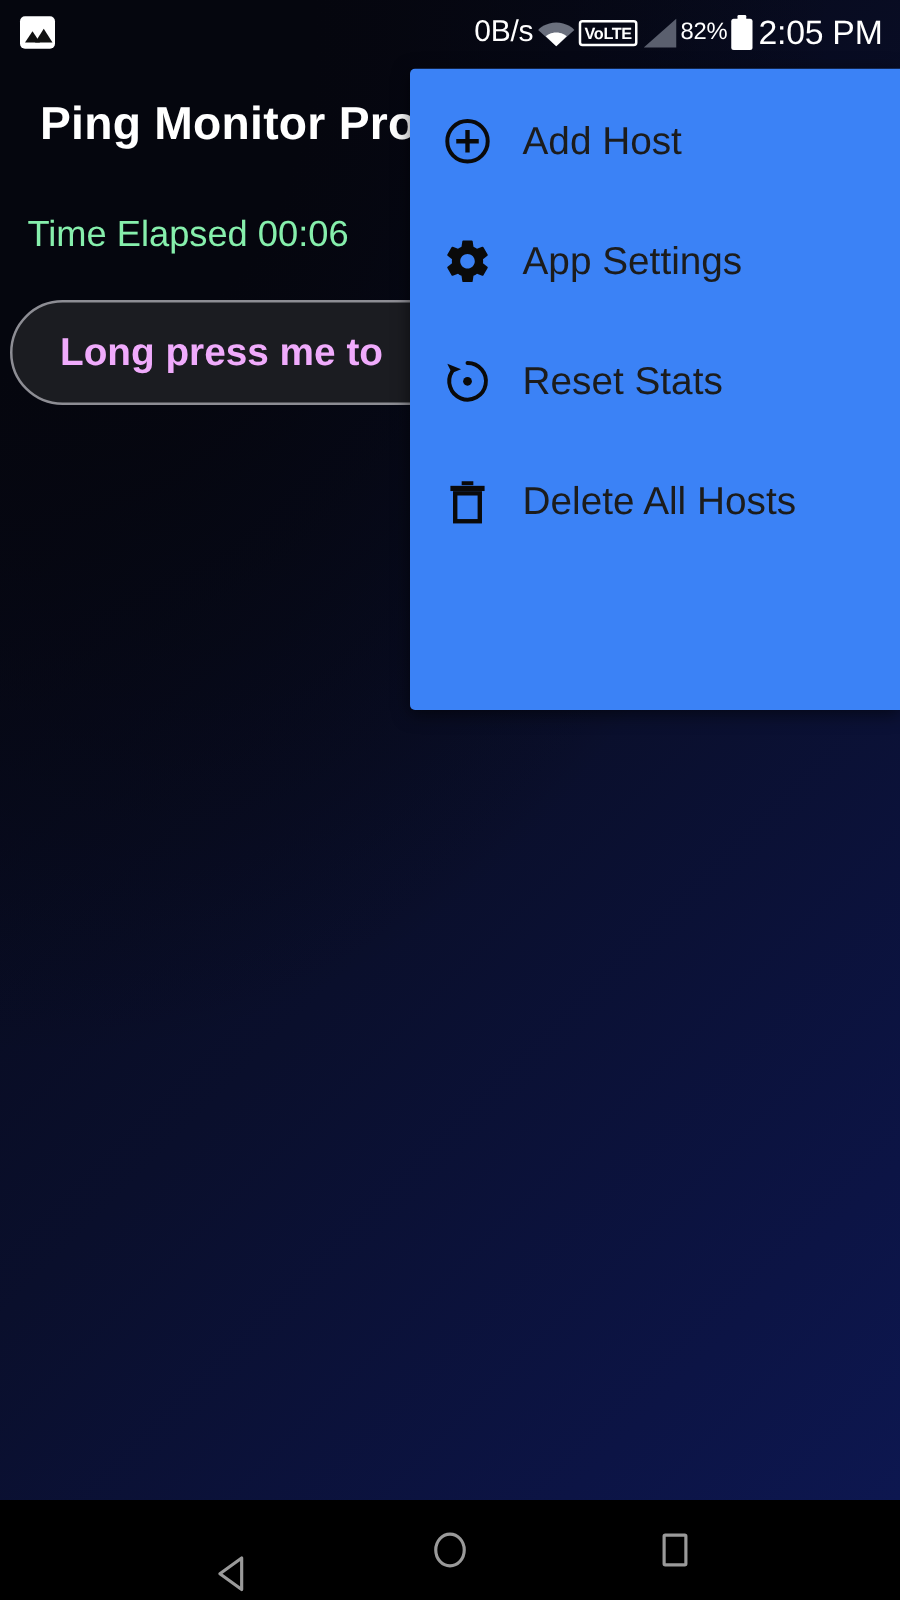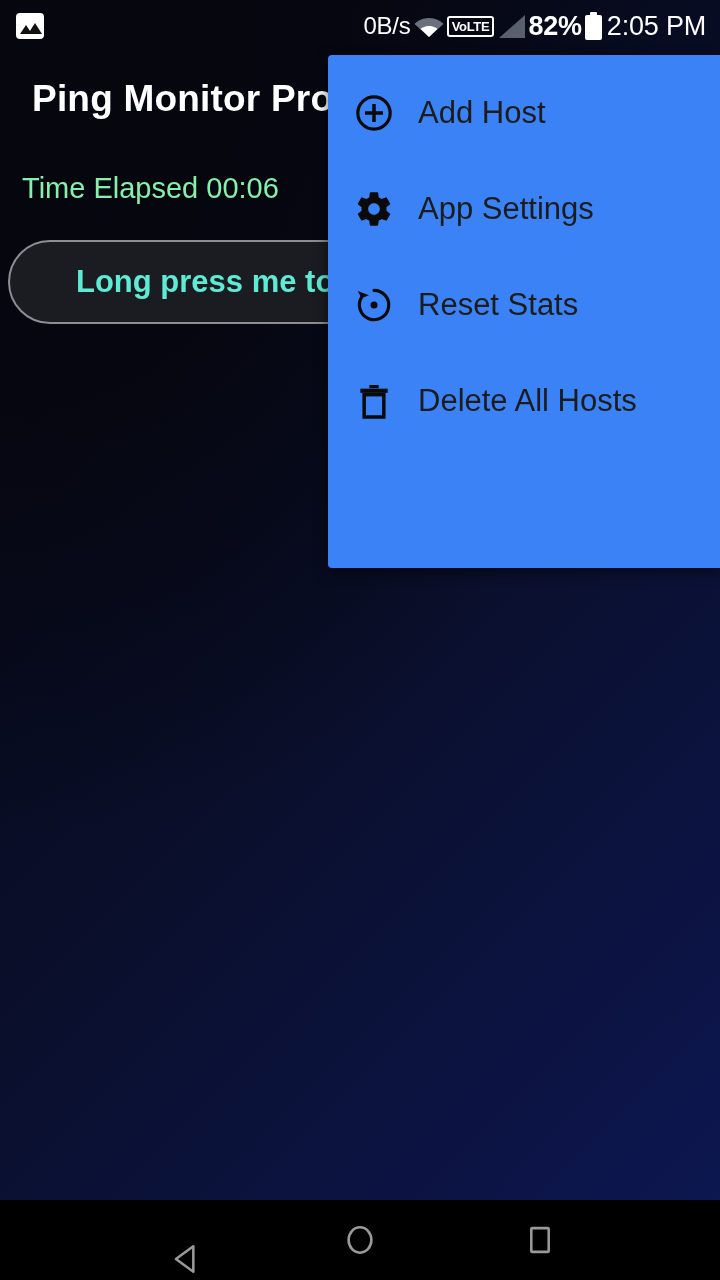--- a/index.html
+++ b/index.html
@@ -59,21 +59,21 @@
     left:12px;
     border-left-width:7px; border-right-width:7px; border-bottom-width:11px;
   }
   .sb-text {
     font-size:25px; font-weight:400;
     letter-spacing:-0.2px;
     color:#fff; white-space:nowrap;
   }
   #net-speed { font-size:24px; }
   #clock { font-size:27px; font-weight:500; margin-left:2px; }
-  #battery-pct { font-size:27px; font-weight:700; }
+  #battery-pct { font-size:19px; font-weight:400; }
 
   .wifi-icon {
     width:30px; height:24px; position:relative;
   }
   .wifi-icon svg { display:block; }
 
   .volte-icon {
     border:2px solid #fff;
     border-radius:3px;
     padding:1px 3px;
@@ -136,23 +136,22 @@
     border:2px solid #8d8d94;
     border-radius:42px;
     background:#1b1c21;
     display:flex; align-items:center;
     padding-left:38px;
     z-index:2;
     overflow:hidden;
   }
   #longpress-button span {
     font-size:31px; font-weight:700;
-    color:#5eead4;
+    color:#f0abfc;
     white-space:nowrap;
-    margin-left:28px;
   }
 
   
   #overflow-menu {
     position:absolute;
     left:328px; top:55px;
     width:392px; height:513px;
     background:#3b82f6;
     border-radius:4px 0 0 4px;
     box-shadow:0 3px 14px rgba(0,0,0,0.55);

